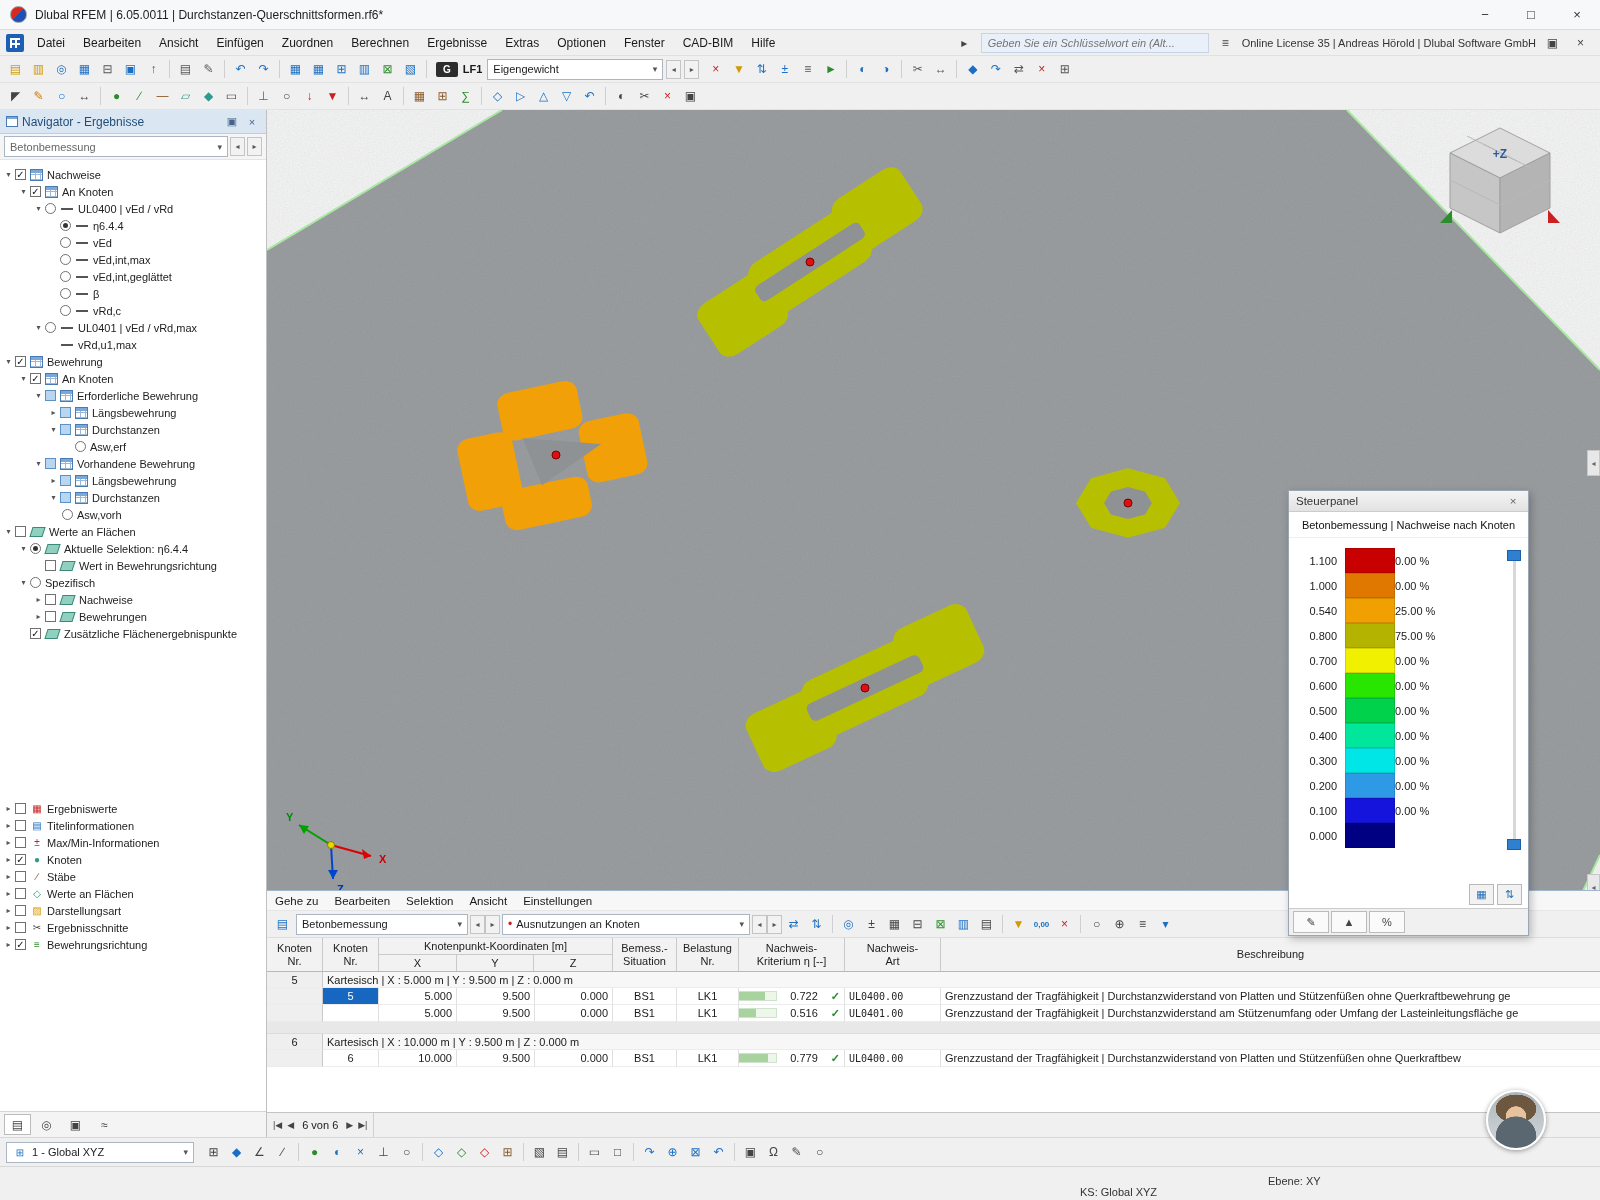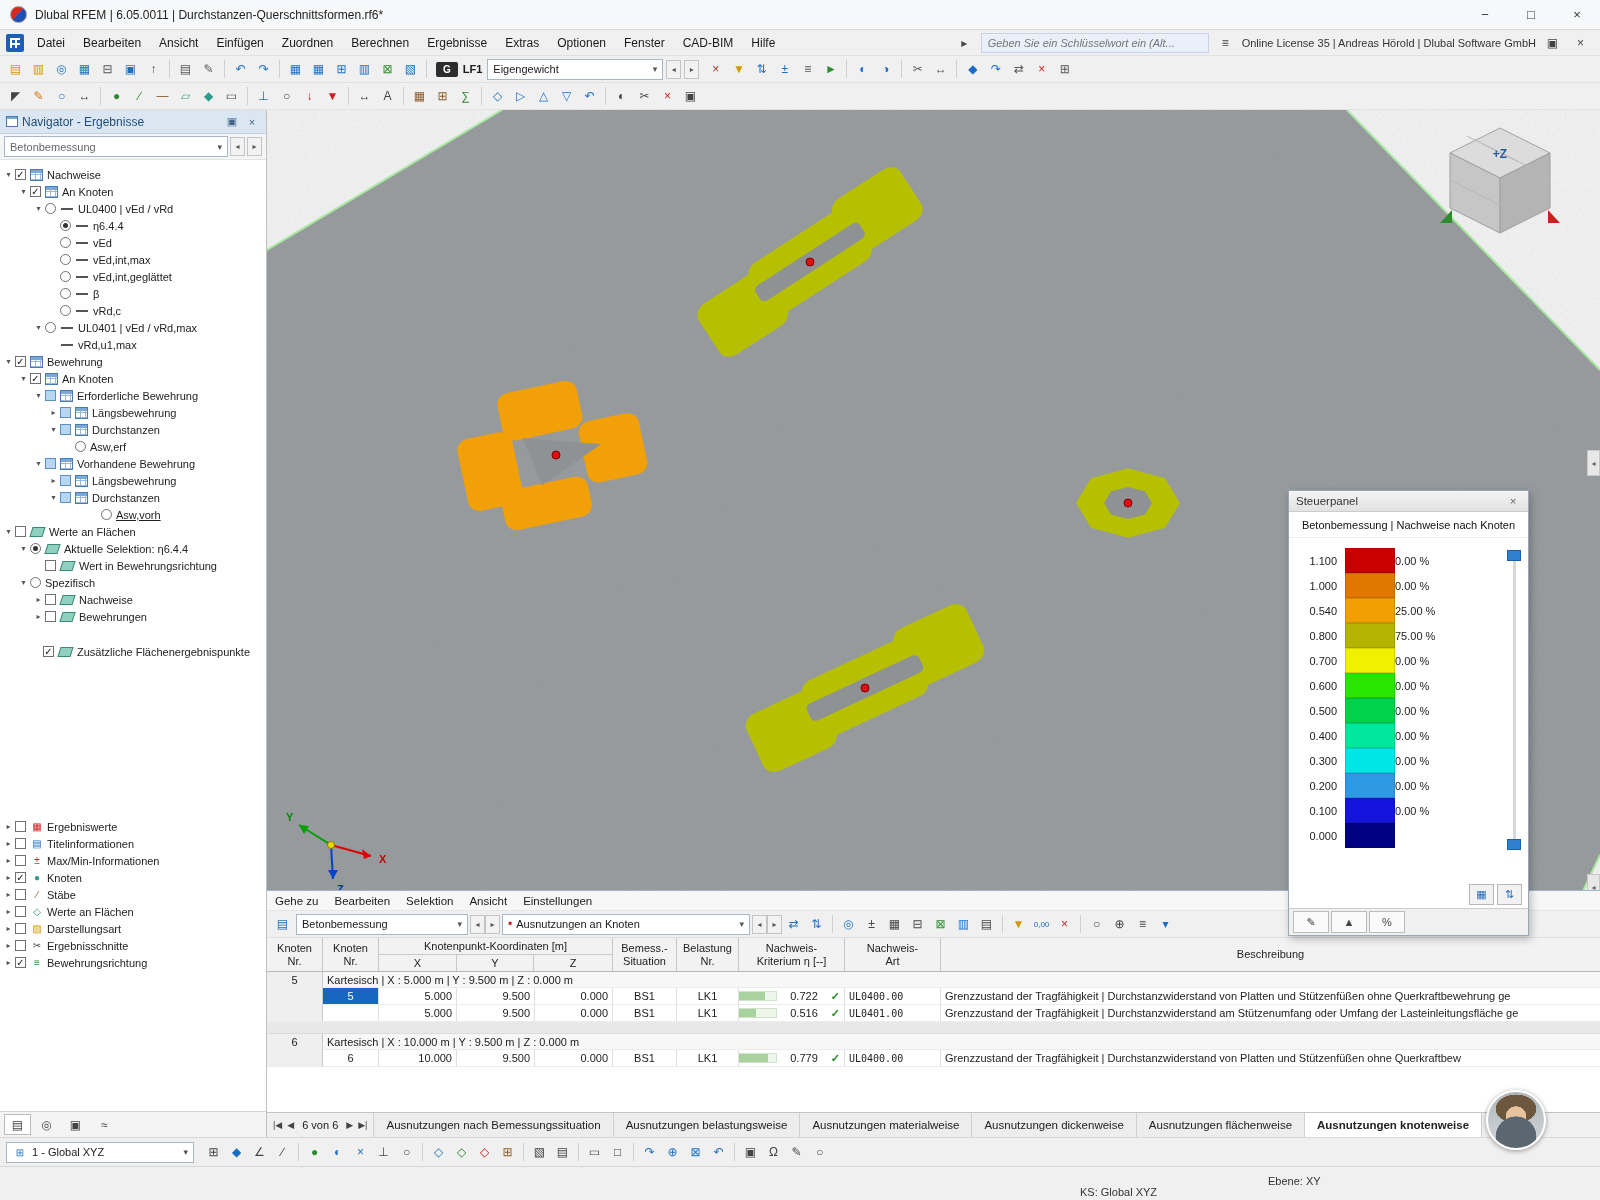--- a/index.html
+++ b/index.html
@@ -18,21 +18,21 @@
 .mitem{padding:0 9px;height:100%;display:flex;align-items:center;font-size:12px;color:#1a1a1a;white-space:nowrap}
 .menubar-right{margin-left:auto;display:flex;align-items:center;gap:5px;padding-right:8px}
 .searchbox{width:228px;height:20px;background:#eaf0f9;border:1px solid #c8d4e4;font-size:11px;font-style:italic;color:#707a88;padding:0 6px;font-family:"Liberation Sans",sans-serif}
 .license{font-size:11px;color:#333;white-space:nowrap}
 
 .toolbar{position:absolute;left:0;width:1600px;background:#f0f0f0;display:flex;align-items:center;padding-left:4px;border-bottom:1px solid #e2e2e2}
 #toolbar1{top:56px;height:27px}
 #toolbar2{top:83px;height:27px}
 .iconrow{display:flex;align-items:center}
 .ticon{min-width:21px;height:21px;display:flex;align-items:center;justify-content:center;font-size:12px;border-radius:2px;color:#444;margin:0 1px;cursor:default;padding:0 1px}
-.ticon.tiny{font-size:8px;font-weight:normal}
+.ticon.tiny{font-size:8px;font-weight:bold}
 .sep{width:1px;height:18px;background:#cfcfcf;margin:0 4px}
 .lf-group{display:flex;align-items:center;margin:0 5px;gap:3px}
 .chip{background:#2d2d2d;color:#fff;font-size:10px;font-weight:bold;padding:2px 7px;border-radius:2px}
 .lf-label{font-size:11px;font-weight:bold;margin:0 2px}
 .combo{height:21px;background:#fff;border:1px solid #aab6c4;display:flex;align-items:center;font-size:11px;padding:0 5px;gap:4px;white-space:nowrap}
 .combo .carr{margin-left:auto;font-size:9px;color:#555}
 .lf-combo{width:176px}
 .mini{width:15px;height:19px;border:1px solid #c4c4c4;background:#f2f2f2;display:flex;align-items:center;justify-content:center;font-size:8px;color:#555}
 
 .navigator{position:absolute;left:0;top:110px;width:267px;height:1027px;background:#fff;border-right:1px solid #c0c0c0;display:flex;flex-direction:column;overflow:hidden}
@@ -391,21 +391,21 @@
           <span class="cb partial"></span>
           <span class="ic-table"></span>
           <span class="tlabel">Längsbewehrung</span>
         </div>
         <div class="trow" style="padding-left: 47px;">
           <span class="texp">▾</span>
           <span class="cb partial"></span>
           <span class="ic-table"></span>
           <span class="tlabel">Durchstanzen</span>
         </div>
-        <div class="trow" style="padding-left: 88px; text-decoration: underline;">
+        <div class="trow" style="padding-left: 49px;">
           <span class="texp"></span>
           <span class="radio"></span>
           <span class="tlabel">Asw,vorh</span>
         </div>
         <div class="trow" style="padding-left: 2px;">
           <span class="texp">▾</span>
           <span class="cb"></span>
           <span class="ic-surface"></span>
           <span class="tlabel">Werte an Flächen</span>
         </div>
@@ -431,21 +431,21 @@
           <span class="cb"></span>
           <span class="ic-surface"></span>
           <span class="tlabel">Nachweise</span>
         </div>
         <div class="trow" style="padding-left: 32px;">
           <span class="texp">▸</span>
           <span class="cb"></span>
           <span class="ic-surface"></span>
           <span class="tlabel">Bewehrungen</span>
         </div>
-        <div class="trow" style="padding-left: 30px; margin-top: 18px;">
+        <div class="trow" style="padding-left: 17px;">
           <span class="texp"></span>
           <span class="cb checked"></span>
           <span class="ic-surface"></span>
           <span class="tlabel">Zusätzliche Flächenergebnispunkte</span>
         </div>
       </div>
     <div id="nav-tree2">
         <div class="trow" style="padding-left: 2px;">
           <span class="texp">▸</span>
           <span class="cb"></span>
@@ -731,28 +731,20 @@
         </div>
       </div>
     <div class="rt-bottom">
       <div class="pgbox">
         <span class="pg">|◀</span>
         <span class="pg">◀</span>
         <span class="rt-count">6 von 6</span>
         <span class="pg">▶</span>
         <span class="pg">▶|</span>
       </div>
-      <div class="rtabs" id="rt-tabs">
-          <div class="rtab">Ausnutzungen nach Bemessungssituation</div>
-          <div class="rtab">Ausnutzungen belastungsweise</div>
-          <div class="rtab">Ausnutzungen materialweise</div>
-          <div class="rtab">Ausnutzungen dickenweise</div>
-          <div class="rtab">Ausnutzungen flächenweise</div>
-          <div class="rtab active">Ausnutzungen knotenweise</div>
-        </div>
     </div>
   </div>
 
   <div class="steuerpanel">
     <div class="sp-title">
       <span>Steuerpanel</span>
       <span class="sp-close">×</span>
     </div>
     <div class="sp-sub">Betonbemessung | Nachweise nach Knoten</div>
     <div class="sp-body">

